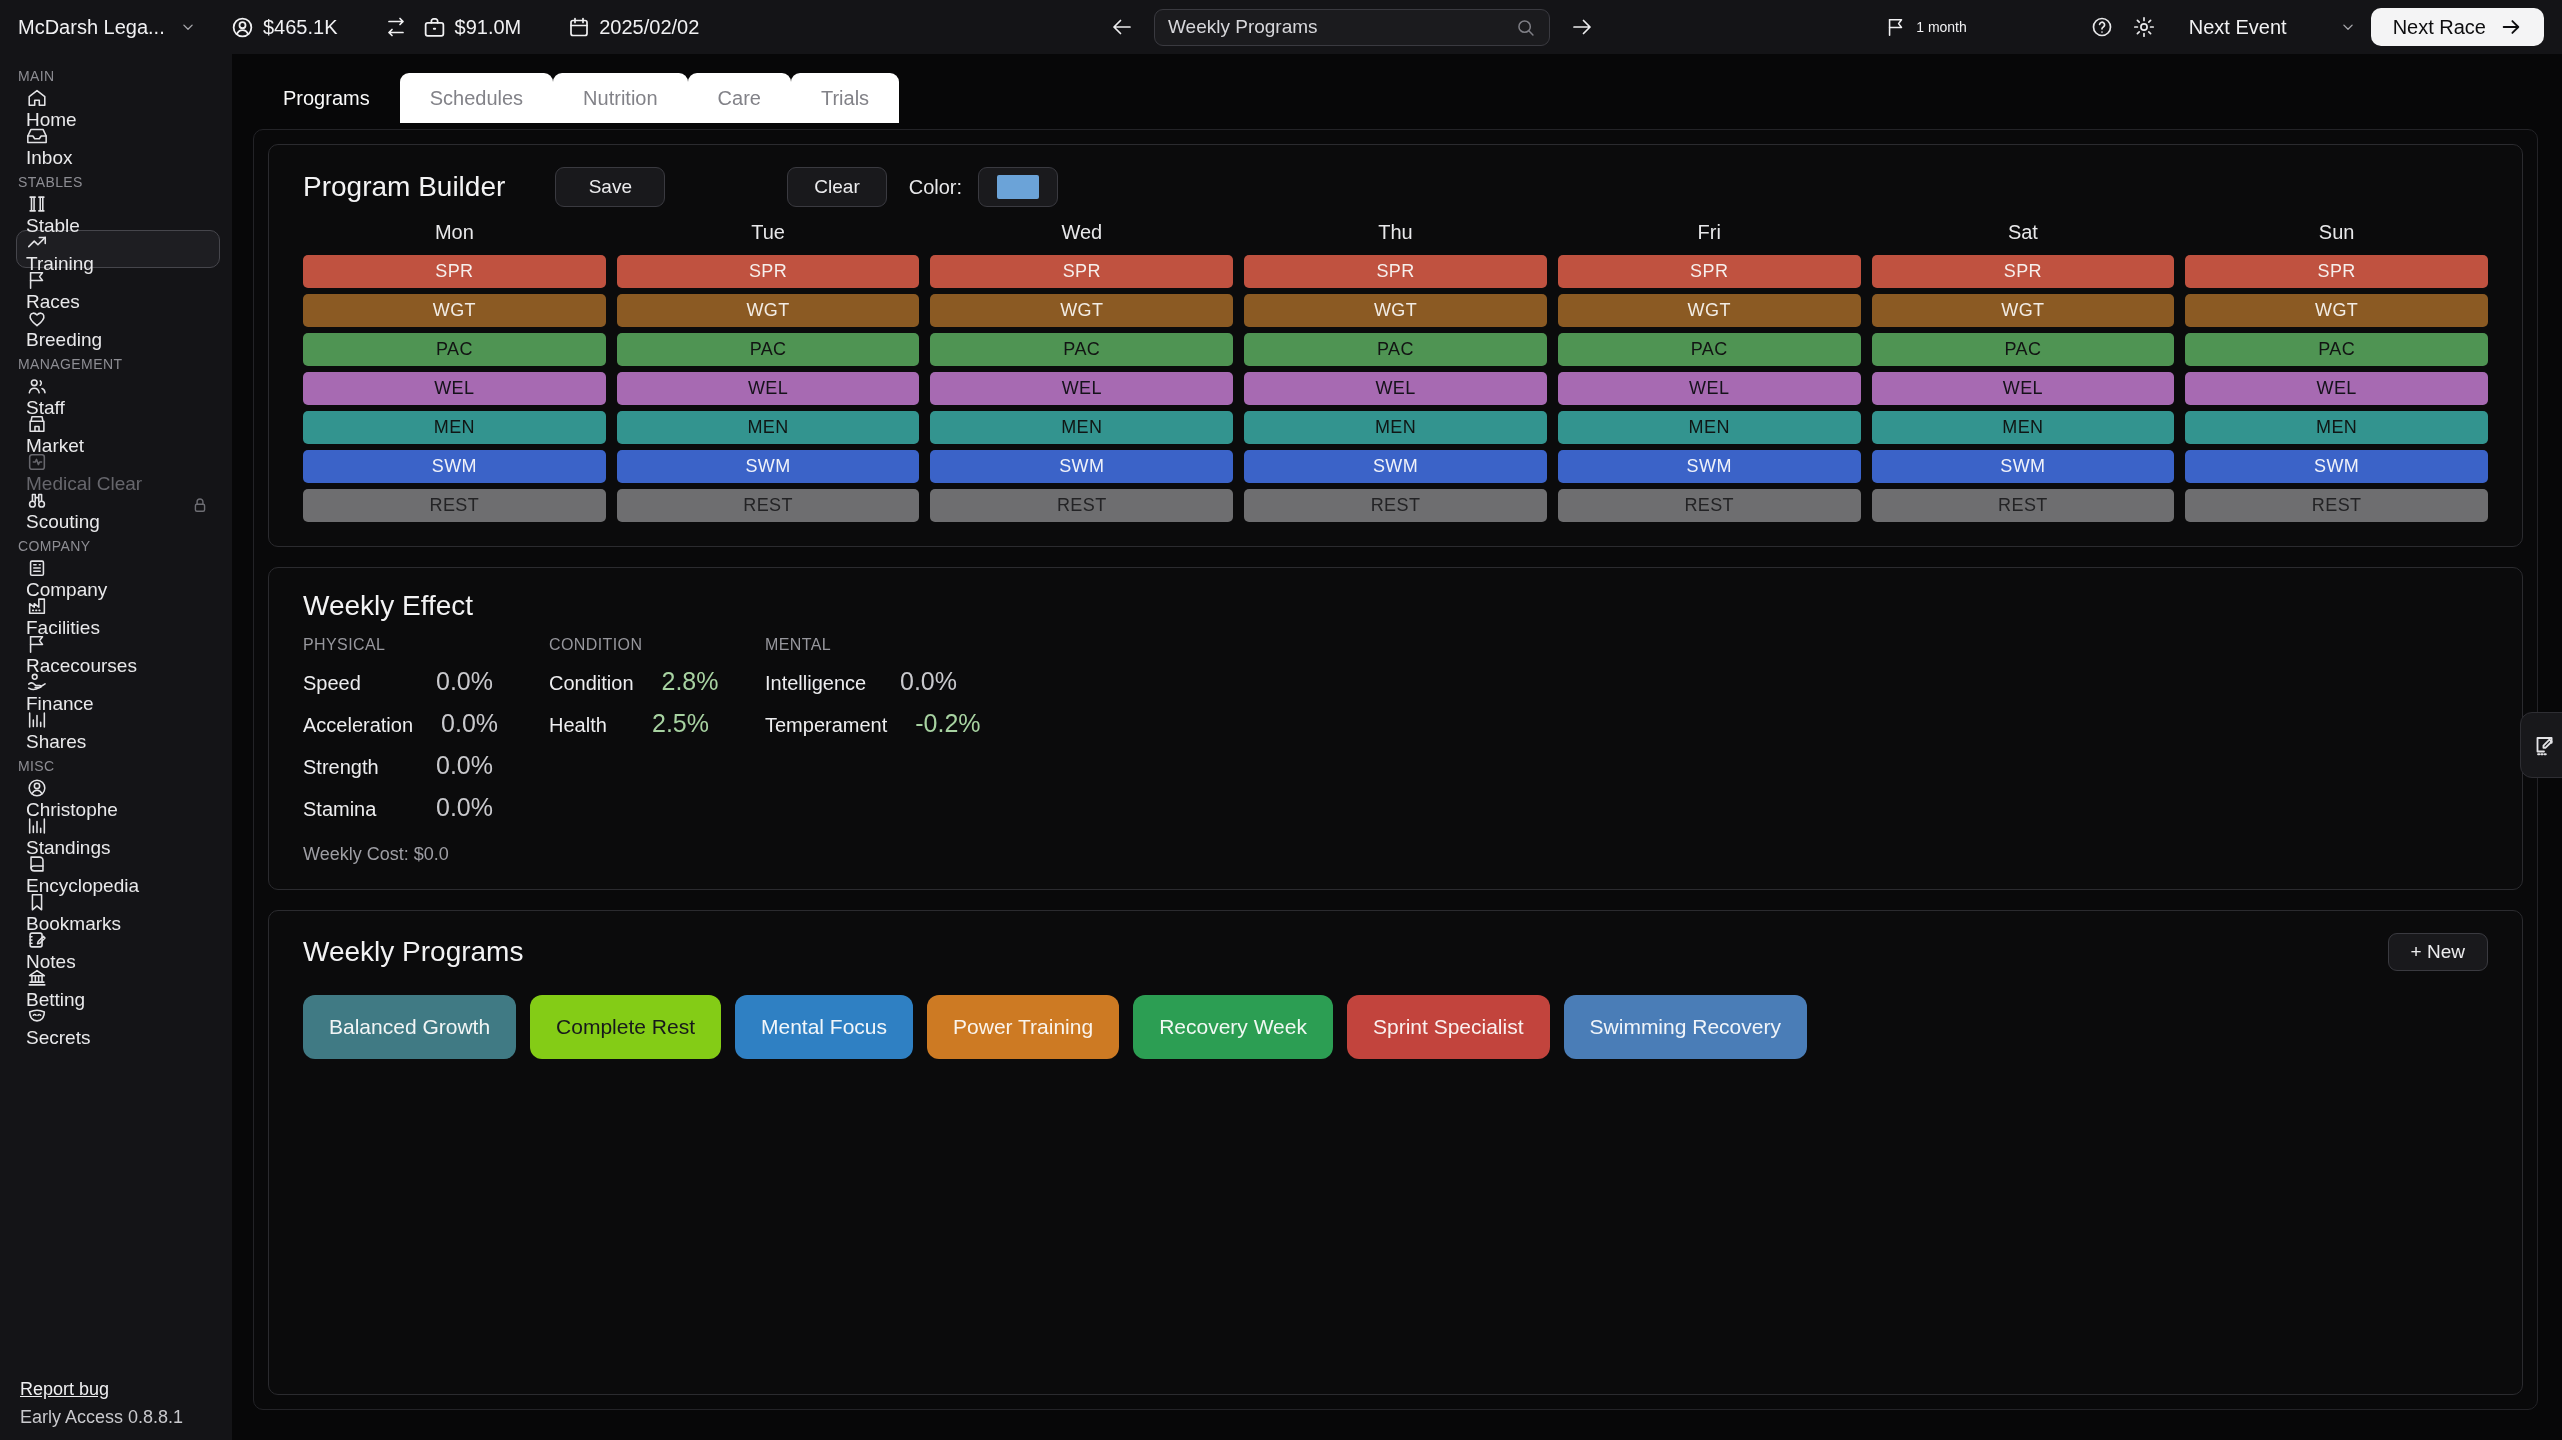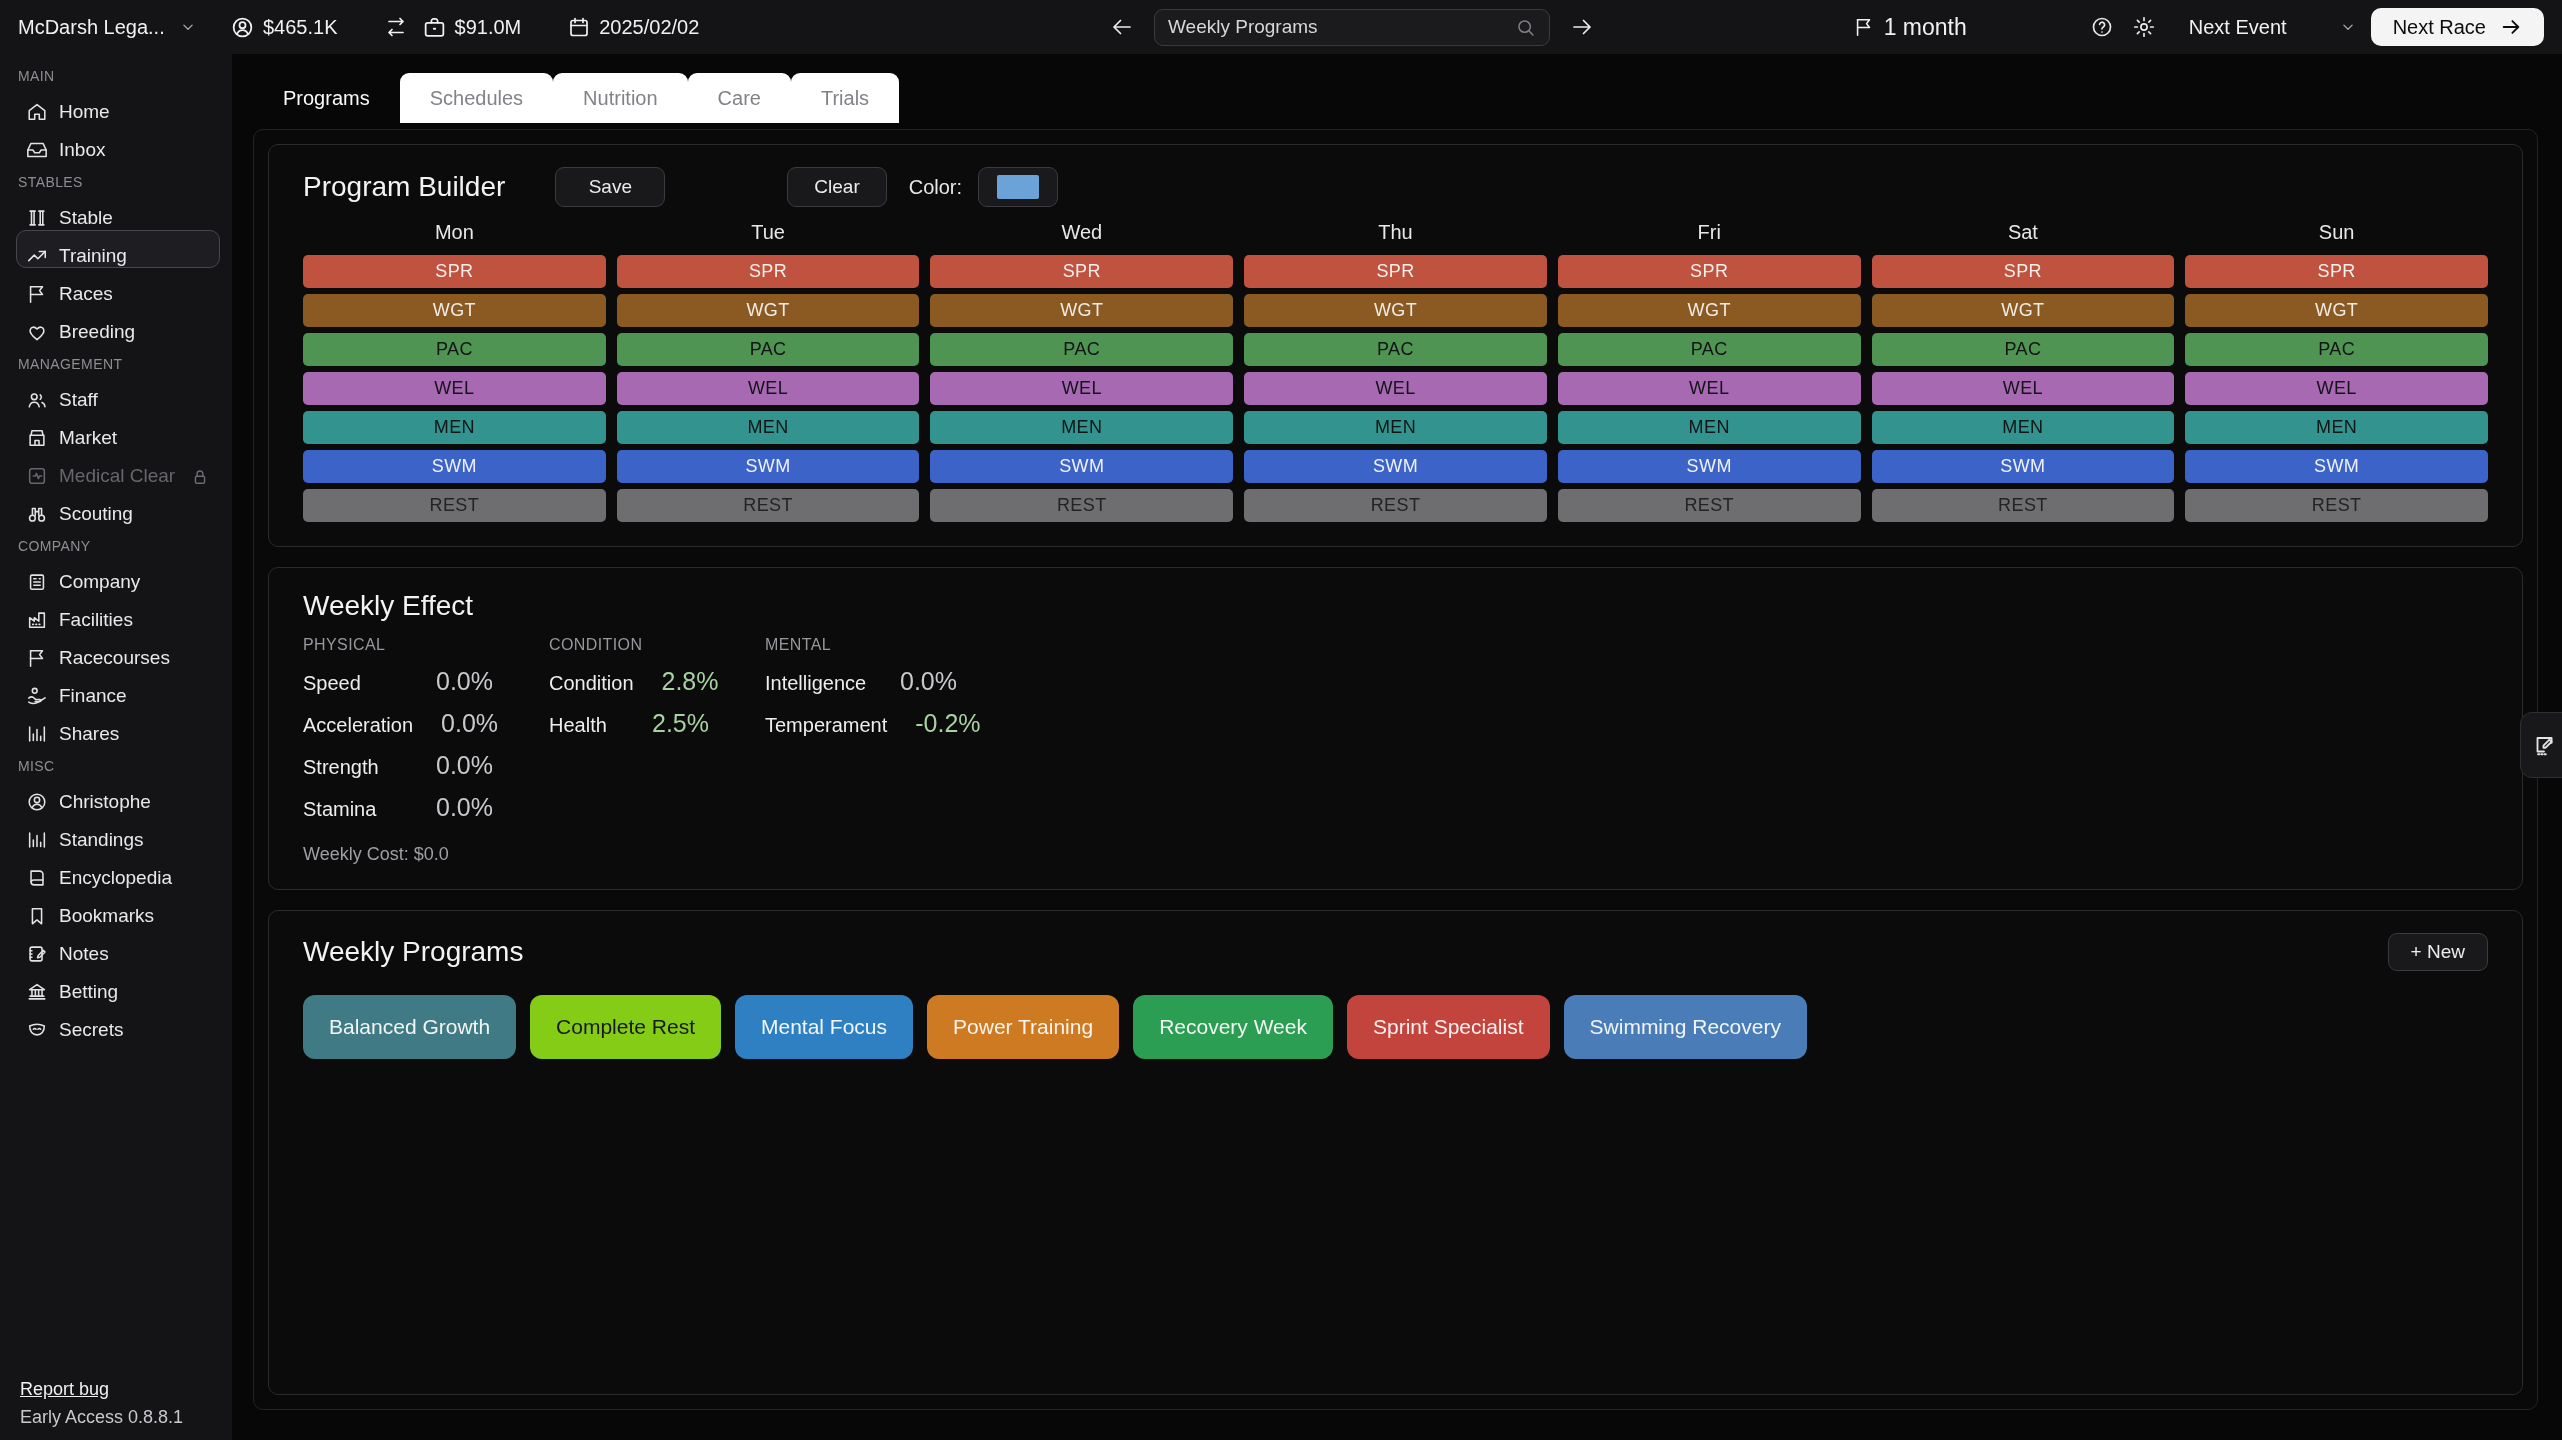--- a/index.html
+++ b/index.html
@@ -27,41 +27,41 @@
   .searchbox {
     width:396px; height:37px; margin:0 16px; background:#1b1b1e; border:1px solid #3a3a40;
     border-radius:9px; display:flex; align-items:center; padding:0 13px;
   }
   .searchbox input {
     flex:1; background:transparent; border:none; outline:none; color:#d7d7db;
     font-size:19px; font-family:inherit;
   }
   .searchbox .mag { color:#7f7f86; }
   .tb-right { margin-left:auto; display:flex; align-items:center; }
-  .timeflag { display:flex; align-items:center; gap:9px; font-size:23px; color:#f1f1f3; margin-right:120px; }
+  .timeflag { display:flex; align-items:center; gap:9px; font-size:14px; color:#f1f1f3; margin-right:120px; }
   .iconbtn { background:none; border:none; color:#e8e8ea; cursor:pointer; padding:3px; display:flex; margin-right:12px; }
   .next-event { display:flex; align-items:center; margin:0 14px 0 18px; cursor:pointer; }
   .next-event .lbl { font-size:20px; color:#f1f1f3; }
   .next-event .chev { color:#a9a9ae; margin-left:52px; }
   .next-race {
     height:38px; background:#f4f4f5; color:#0d0d0f; border:none; border-radius:10px;
     display:flex; align-items:center; gap:14px; padding:0 22px; font-size:20px;
     font-family:inherit; cursor:pointer;
   }
 
   
   .sidebar {
     position:absolute; top:54px; left:0; bottom:0; width:232px; background:#141417;
     padding:14px 12px 12px 16px; display:flex; flex-direction:column; overflow:hidden;
   }
   .sb-section { margin-bottom:12px; }
   .sb-label { font-size:14px; color:#8d8d93; letter-spacing:.4px; margin:0 0 2px 2px; }
   .sb-item {
-    display:flex; align-items:flex-end; height:38px; padding:0 9px; border-radius:10px;
-    border:1px solid transparent; cursor:pointer; color:#e9e9eb;
+    display:flex; align-items:flex-start; height:38px; padding:0 9px; border-radius:10px;
+    border:1px solid transparent; cursor:pointer; color:#e9e9eb;flex-direction:column;
   }
   .sb-item .ico { width:22px; color:#e2e2e5; margin-right:11px; display:flex; }
   .sb-item .txt { font-size:19px; white-space:nowrap; }
   .sb-item.active { background:#1e1e22; border-color:#46464c; }
   .sb-item.locked { color:#66666c; cursor:default; }
   .sb-item.locked .ico { color:#66666c; }
   .sb-item .lock { margin-left:auto; color:#6d6d73; display:flex; }
   .sb-footer { margin-top:auto; padding-left:4px; }
   .sb-footer a { color:#f0f0f2; font-size:18px; text-decoration:underline; cursor:pointer; }
   .sb-footer .ver { color:#c9c9cd; font-size:18px; margin-top:7px; }

